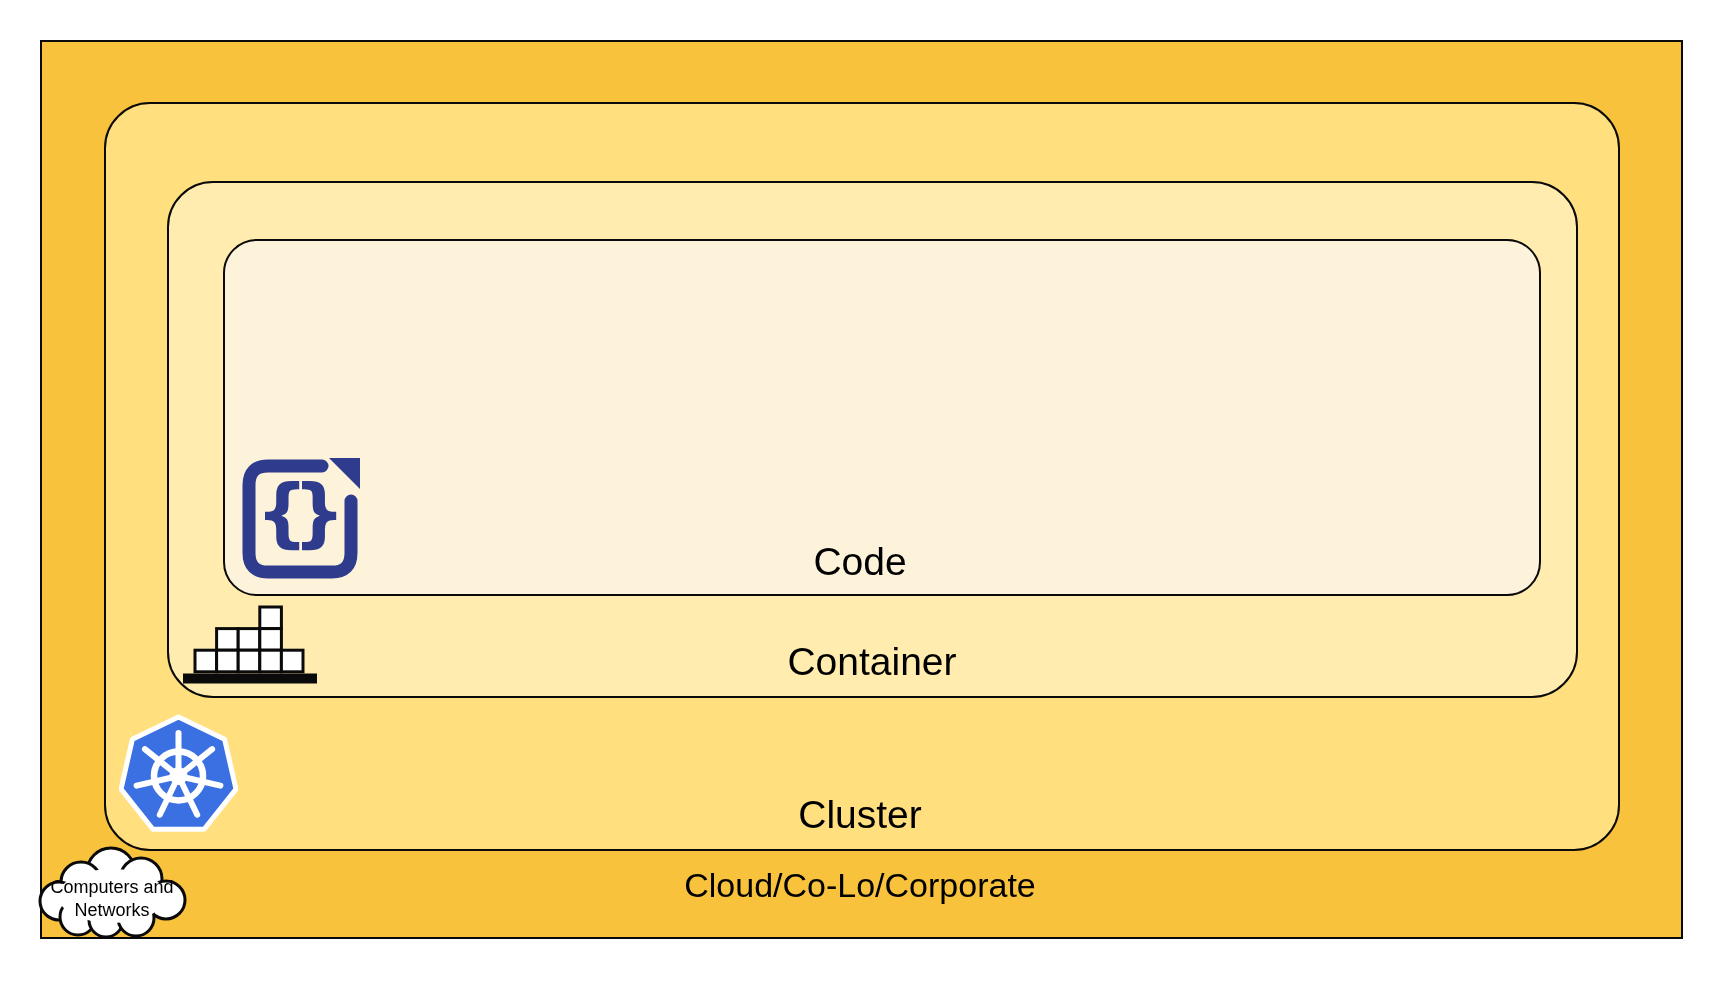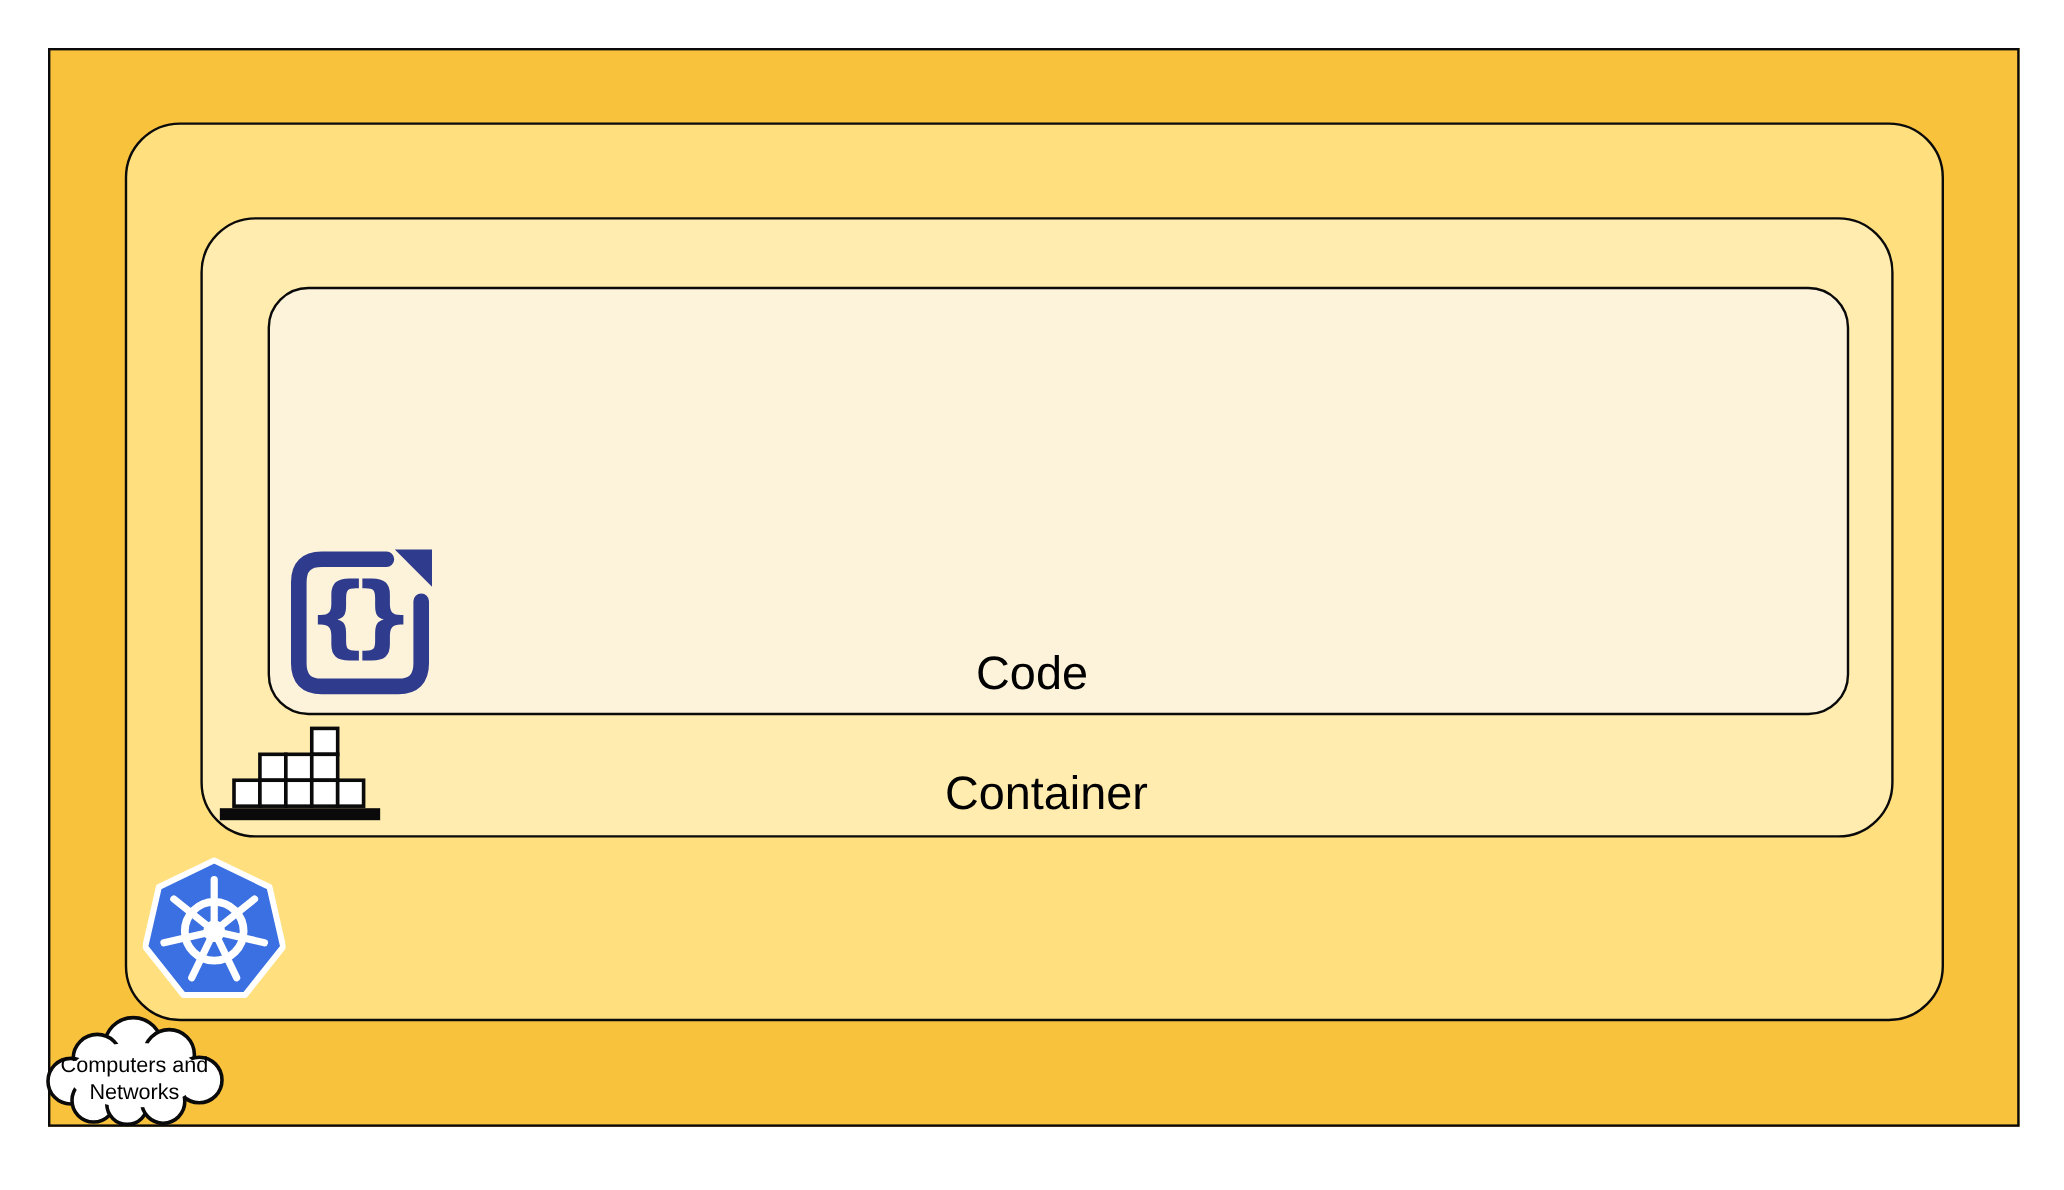--- a/index.html
+++ b/index.html
@@ -145,16 +145,18 @@
       <circle class="cloud-bump" cx="70" cy="74" r="17"></circle>
       <circle class="cloud-bump" cx="100" cy="72" r="18"></circle>
       <ellipse class="cloud-core" cx="76" cy="50" rx="54" ry="27"></ellipse>
     </g>
     <text class="cloud-text" x="76" y="47">Computers and</text>
     <text class="cloud-text" x="76" y="70">Networks</text>
   </svg>
 
   <div class="layer-label" id="code-label">Code</div>
   <div class="layer-label" id="container-label">Container</div>
+  <div class="layer-label" id="cluster-label">Cluster</div>
   <div class="layer-label" id="datacenter-label">
+    <div>Cloud/Co-Lo/Corporate</div>
   </div>
 
 </div>
 
 </body></html>

